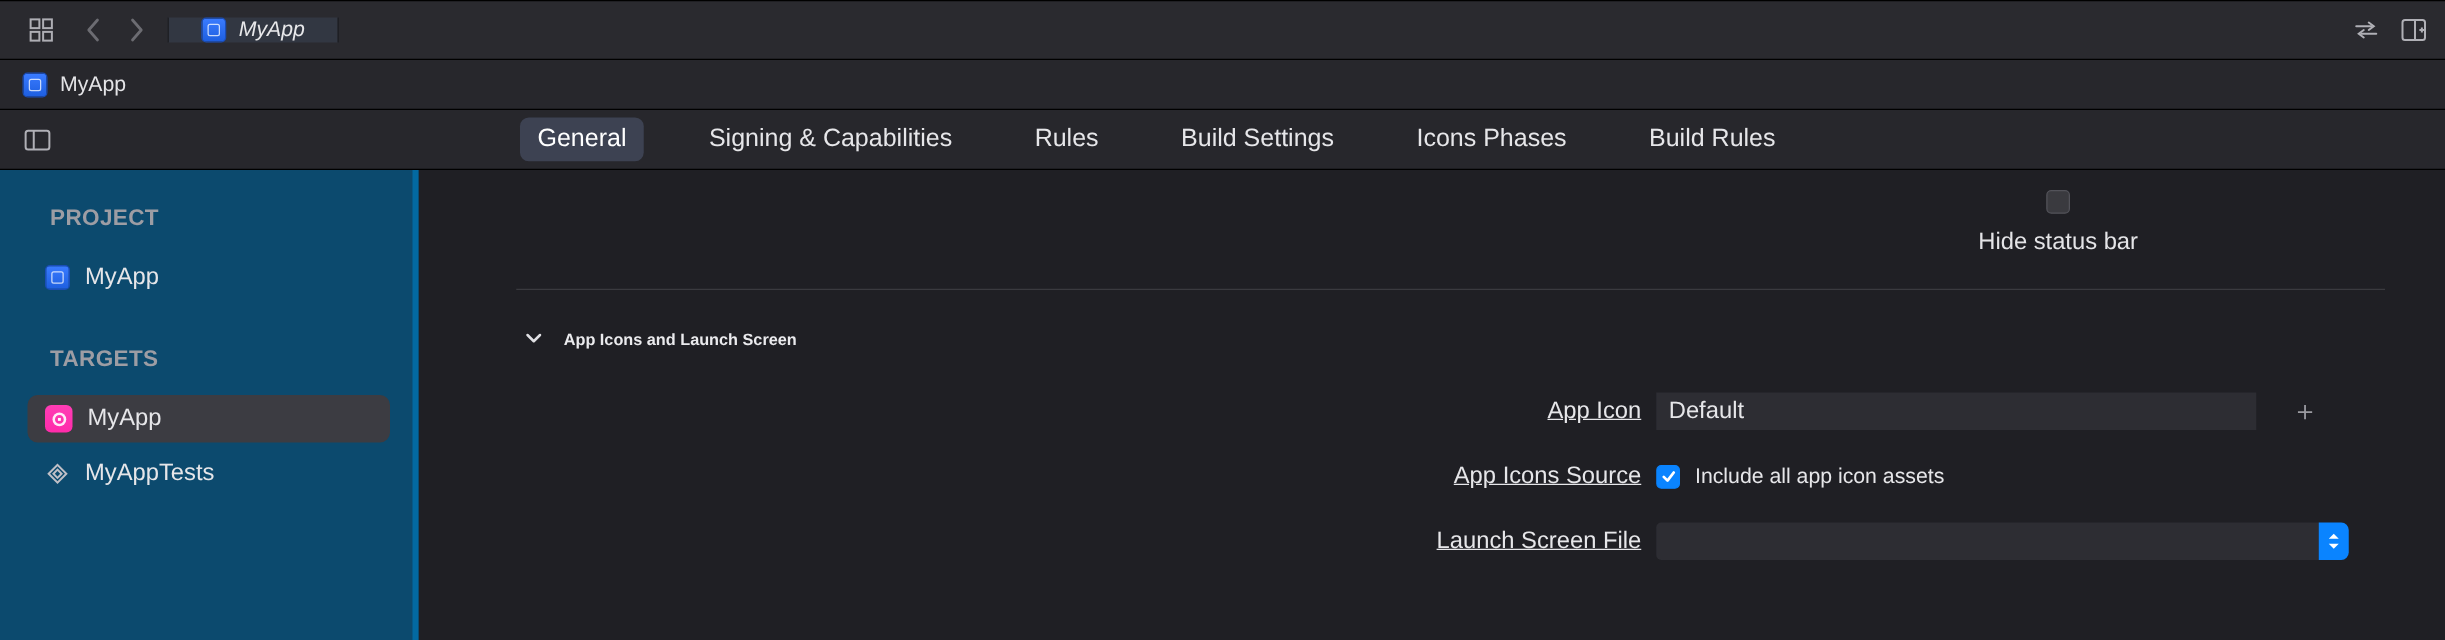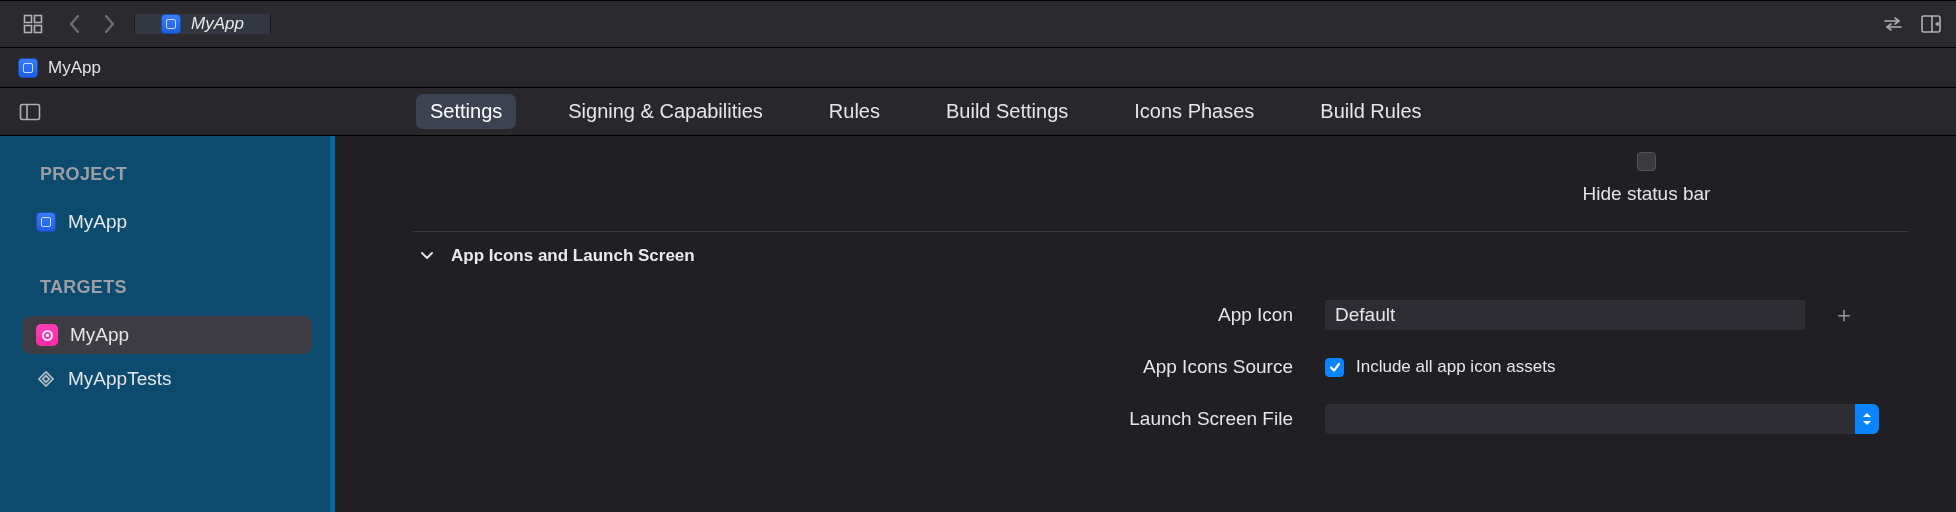--- a/index.html
+++ b/index.html
@@ -184,41 +184,42 @@
   .divider {
     border: none;
     border-top: 1px solid #3a3a3f;
     margin: 26px 48px 0 78px;
   }
 
   .section-header {
     display: flex;
     align-items: center;
     gap: 14px;
-    margin: 14px 0 0 84px;
-    font-size: 17px;
+    margin: 30px 0 0 84px;
+    font-size: 13px;
     font-weight: 700;
     color: #eaeaed;
   }
   .section-header .chev {
     width: 18px; height: 18px; color: #e0e0e4;
   }
 
   .form-row {
     display: flex;
     align-items: center;
     margin-top: 34px;
   }
   .form-row .label {
     width: 990px;
     text-align: right;
-    padding-right: 32px;
+    padding-right: 12px;
     font-size: 19px;
     color: #e6e6e9;
     flex: 0 0 990px;
+    text-decoration: underline;
   }
   .text-input {
     background: #2d2d33;
     border: none;
     height: 30px;
     color: #e6e6e9;
     font-size: 19px;
     padding: 0 10px;
     outline: none;
   }
@@ -351,21 +352,21 @@
 </div>
 
 <div class="settings-bar">
   <div class="left-toggle">
     <svg class="icon-svg" width="22" height="18" viewBox="0 0 22 18" fill="none" stroke="currentColor" stroke-width="1.6">
       <rect x="1.5" y="1.5" width="19" height="15" rx="2"></rect>
       <line x1="8" y1="1.5" x2="8" y2="16.5"></line>
     </svg>
   </div>
   <div class="settings-tabs">
-    <div class="settings-tab active">Settings</div>
+    <div class="settings-tab active">General</div>
     <div class="settings-tab">Signing &amp; Capabilities</div>
     <div class="settings-tab">Rules</div>
     <div class="settings-tab">Build Settings</div>
     <div class="settings-tab">Icons Phases</div>
     <div class="settings-tab">Build Rules</div>
   </div>
 </div>
 
 <div class="main">
 

